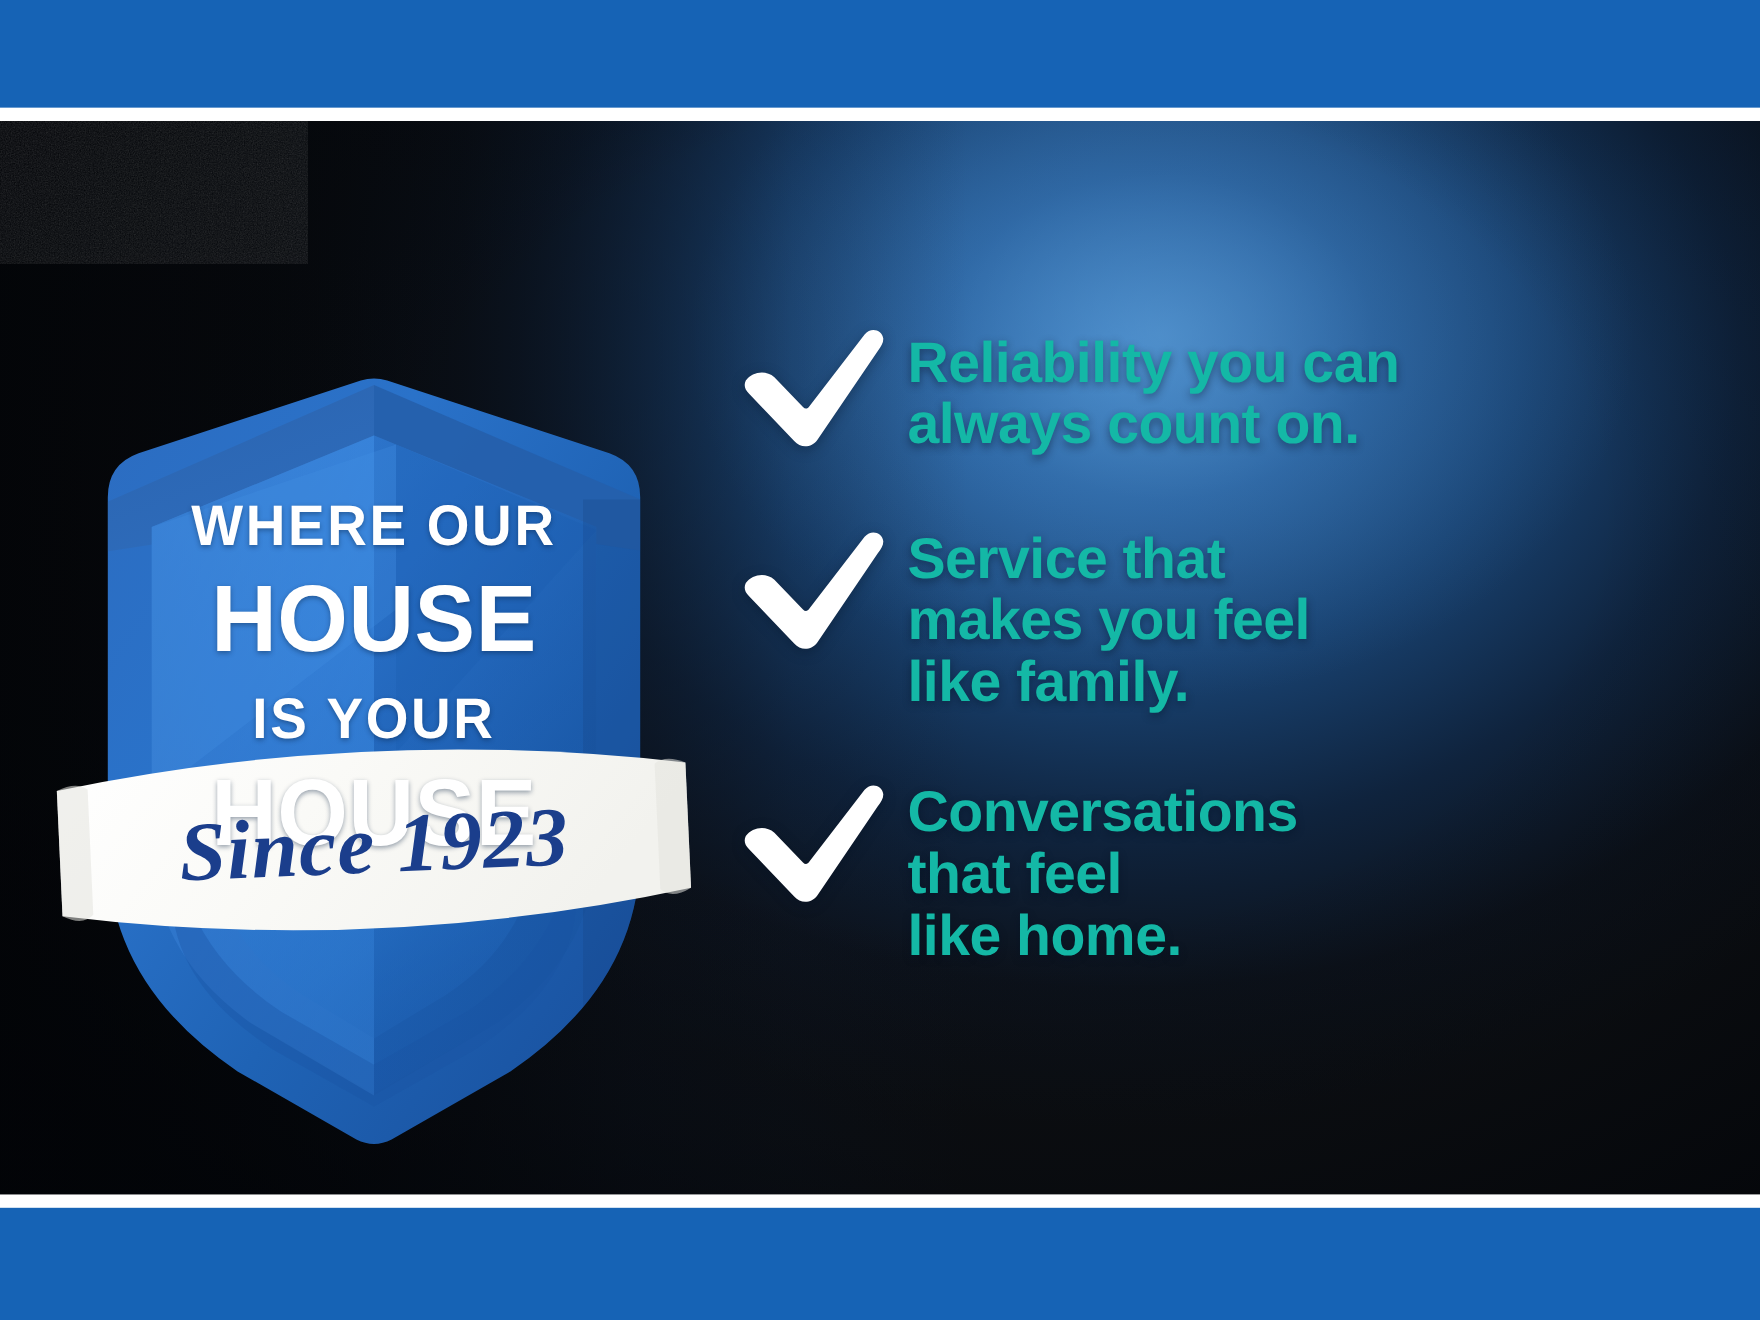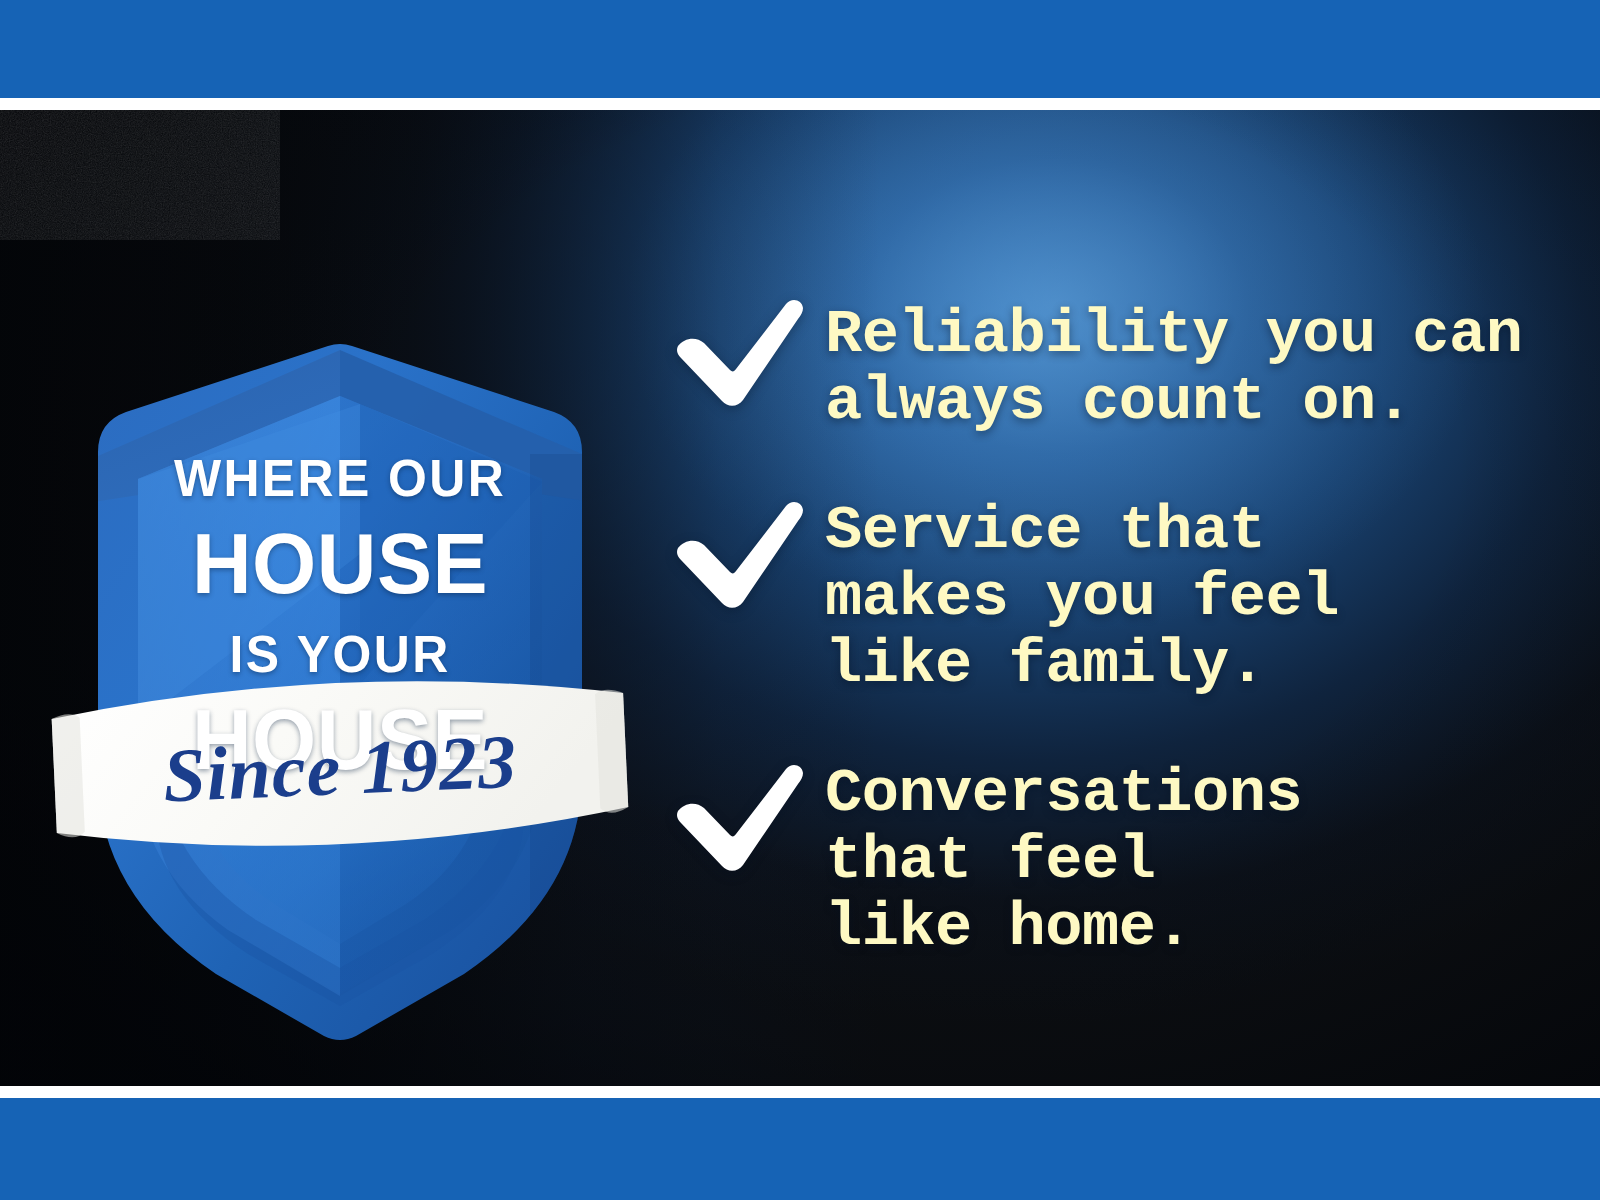--- a/index.html
+++ b/index.html
@@ -177,24 +177,24 @@
     position: absolute;
     left: 10px;
     top: 0;
     width: 140px;
     height: 118px;
     overflow: visible;
     filter: drop-shadow(0 3px 6px rgba(3,14,32,0.35));
   }
   .benefit-text {
     flex: 1 1 auto;
-    color: #fef9c3;
-    font-family: Liberation Mono, monospace;
+    color: #14b8a6;
+    font-family: Liberation Sans, sans-serif;
     font-weight: 700;
-    font-size: 62px;
+    font-size: 52px;
     line-height: 1.08;
     letter-spacing: -0.5px;
     text-shadow: 0 3px 8px rgba(4,16,34,0.45);
     padding-top: 2px;
     white-space: pre-line;
   }
   .benefit-1 .check-wrap svg { top: -6px; }
   .benefit-2 { margin-top: 28px; }
   .benefit-3 { margin-top: 60px; justify-content: center; }
 </style>

